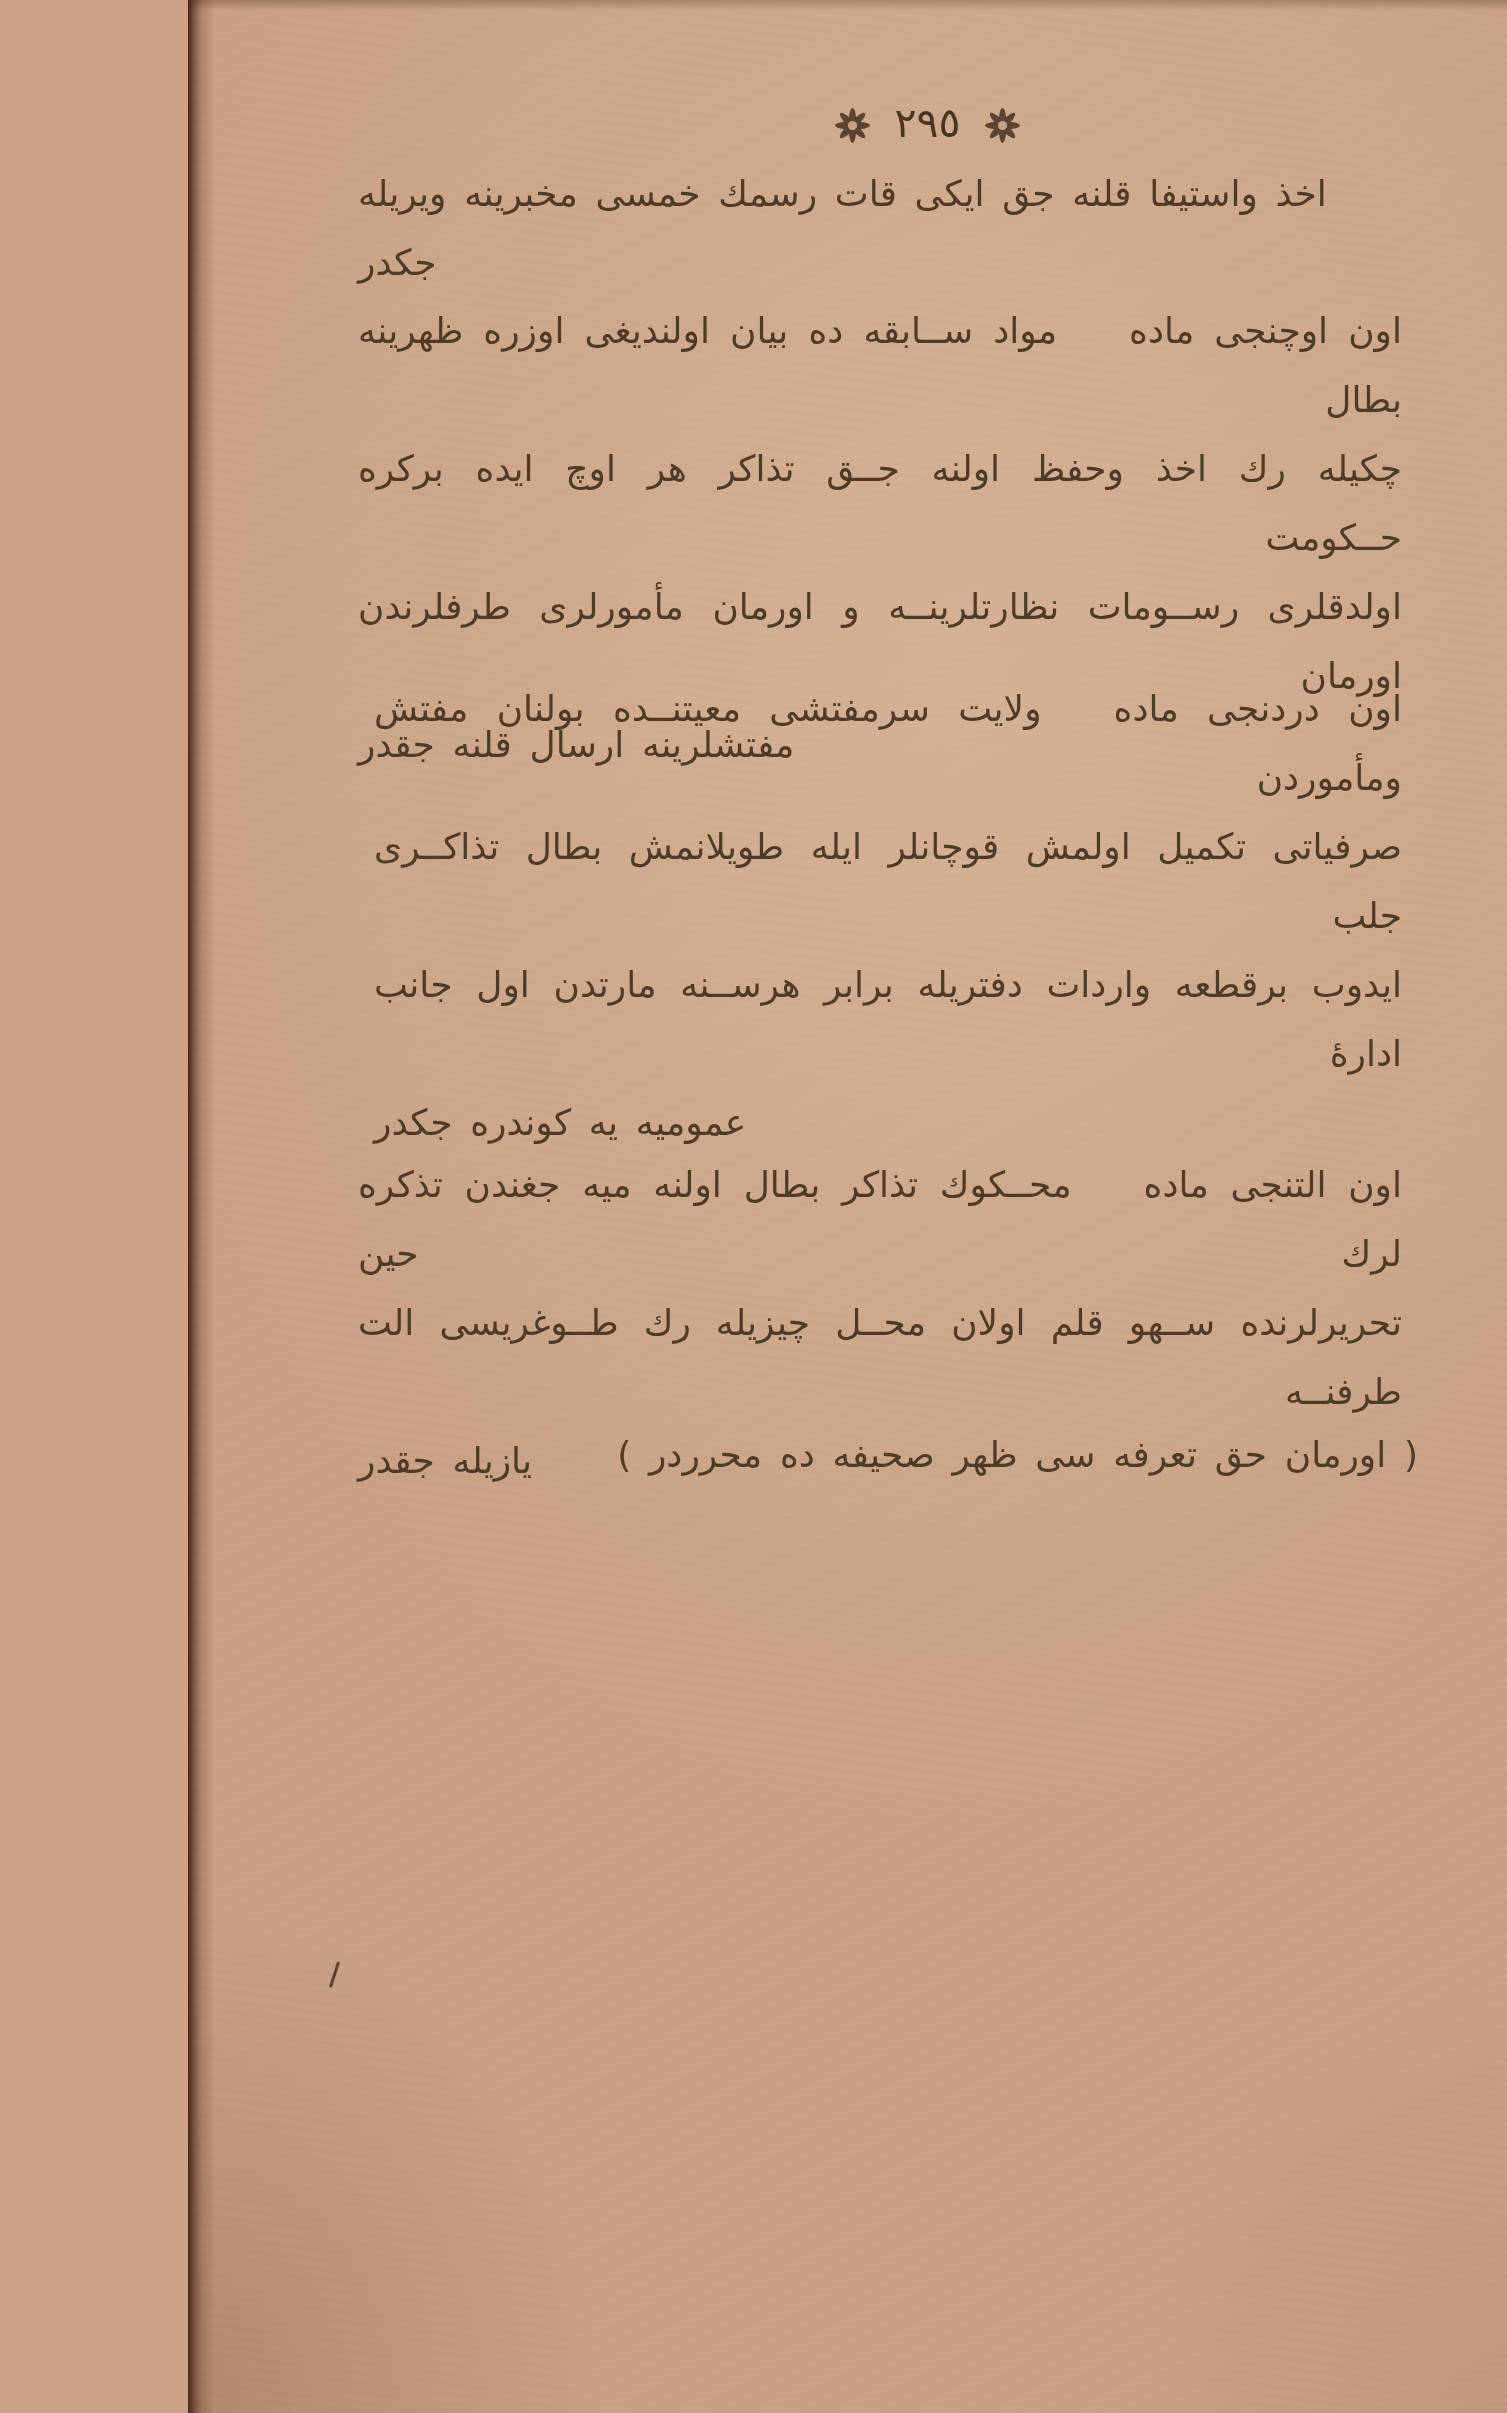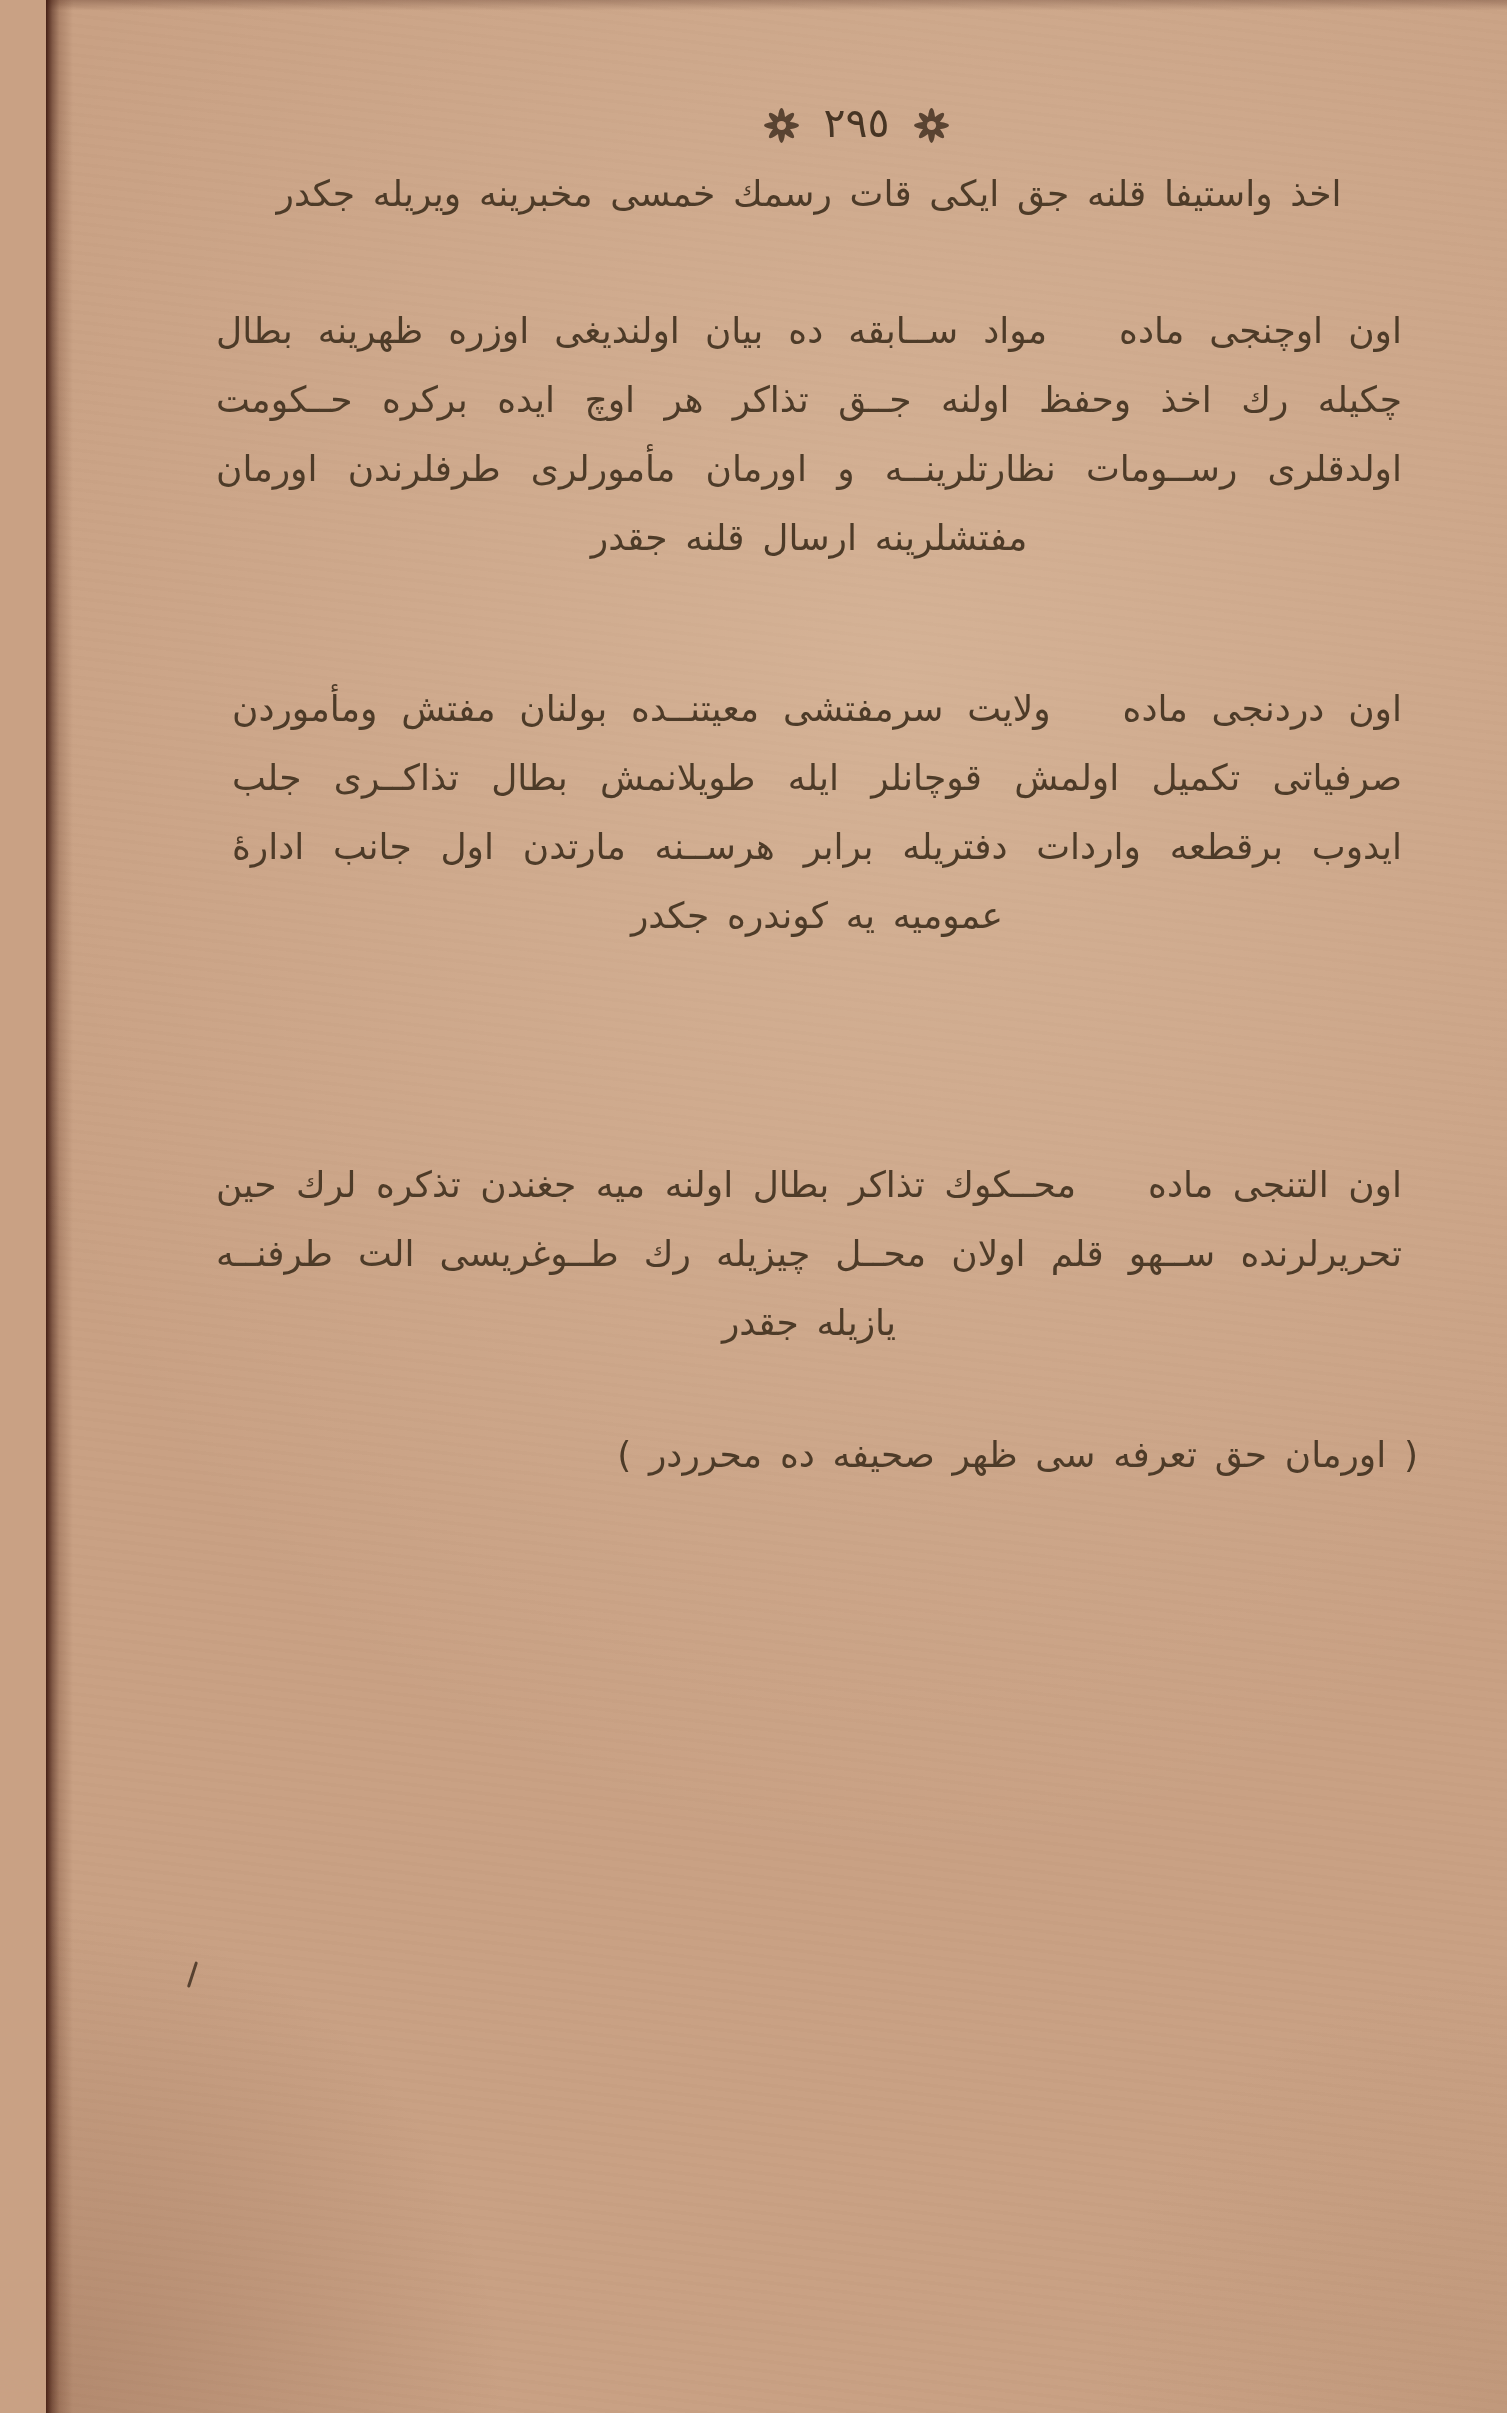--- a/index.html
+++ b/index.html
@@ -2,21 +2,21 @@
 <html lang="ota" dir="rtl" style="font-size:14.3px"><head>
 <meta charset="utf-8">
 <style>
   html,body{margin:0;padding:0;}
   body{
     width:1507px;height:2413px;overflow:hidden;
     font-family:"DejaVu Sans",sans-serif;
     background:#c9a184;
   }
   .page{
-    position:relative;width:1461px;height:2413px;
+    position:relative;width:1319px;height:2413px;
     background:
       radial-gradient(120% 90% at 58% 28%, rgba(255,240,214,0.22) 0%, rgba(255,240,214,0) 55%),
       radial-gradient(45% 30% at 0% 100%, rgba(96,52,32,0.22), rgba(96,52,32,0) 70%),
       radial-gradient(40% 26% at 100% 100%, rgba(120,80,50,0.10), rgba(120,80,50,0) 72%),
       linear-gradient(90deg, rgba(62,25,16,0.95) 0px, rgba(70,31,20,0.55) 6.3px, rgba(92,48,30,0.25) 13.4px, rgba(92,48,30,0) 27px),
       linear-gradient(180deg, rgba(66,28,18,0.30) 0px, rgba(66,28,18,0) 10.7px),
       repeating-linear-gradient(7deg, rgba(150,110,80,0.04) 0 3.6px, rgba(0,0,0,0) 3.6px 9.8px),
       #c9a184;
     color:#4d3b28;
   }
@@ -28,21 +28,21 @@
   .fleuron{display:inline-block;width:41px;height:41px;opacity:0.88;}
   .fleuron svg{display:block;width:100%;height:100%;}
   .pagenum{
     font-size:41px;line-height:41px;color:#473524;letter-spacing:5.4px;
     padding:0 3.6px;transform:translateY(-1.8px);
   }
   .textcol{
     position:absolute;top:0;left:170px;right:105px;bottom:0;
     direction:rtl;font-size:36px;color:#4d3b28;
   }
-  .l{margin:0;line-height:69px;text-align:center;word-spacing:6.3px;}
+  .l{margin:0;line-height:69px;text-align:left;word-spacing:6.3px;}
   .full{text-align:justify;text-align-last:justify;}
   .cont{position:absolute;top:159px;right:0;left:0;}
   .para{position:absolute;right:0;left:0;}
   .p1{top:296px;}
   .p2{top:674px;margin-left:16px;}
   .p3{top:945px;}
   .p4{top:1150px;}
   .footnote{
     position:absolute;top:1420px;right:0;left:0;margin:0;
     text-align:right;font-size:36px;line-height:69px;word-spacing:6.3px;

